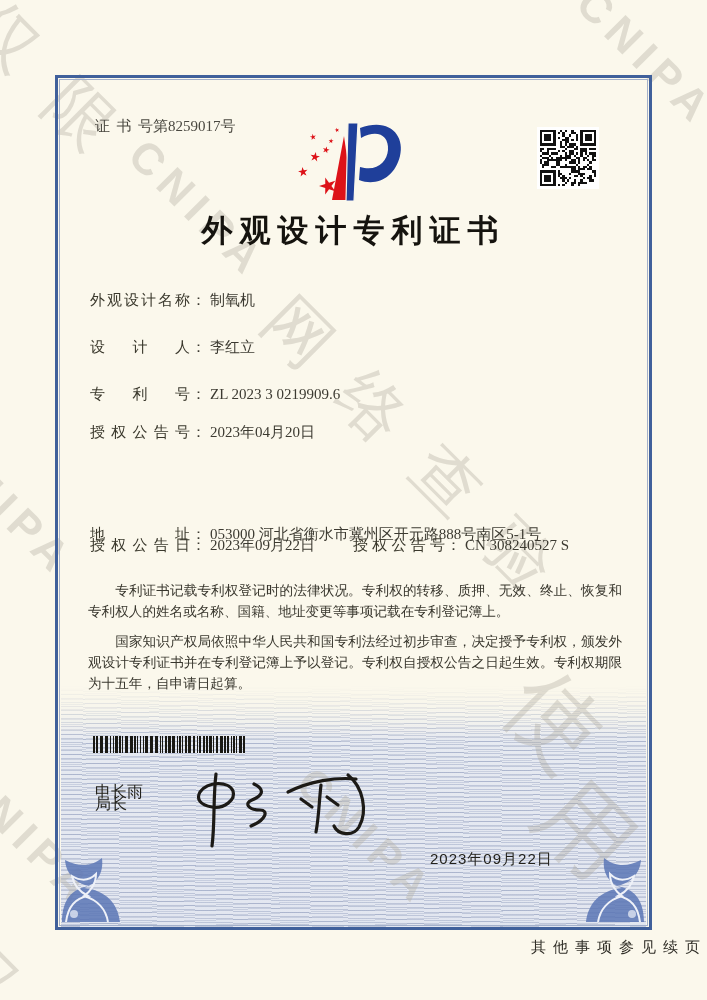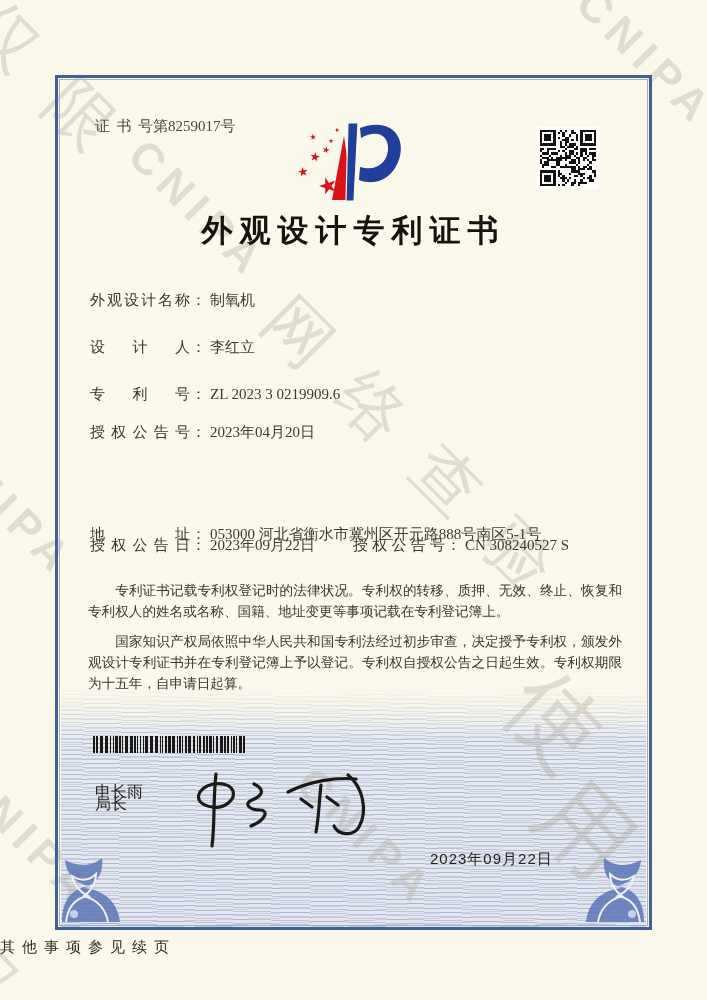--- a/index.html
+++ b/index.html
@@ -66,21 +66,21 @@
   .barcode i{display:inline-block;height:100%;background:#1a1914;vertical-align:top;}
   .signer-title{position:absolute;left:95px;top:794px;font-size:16px;color:#23221c;
     font-family:"Liberation Sans","DejaVu Sans",sans-serif;}
   .signer-name{position:absolute;left:95px;top:782px;font-size:16px;color:#23221c;
     font-family:"Liberation Sans","DejaVu Sans",sans-serif;}
   .sig{position:absolute;left:188px;top:768px;}
   .date{position:absolute;left:430px;top:850px;font-size:15px;color:#23221c;letter-spacing:1px;
     font-family:"Liberation Sans","DejaVu Sans",sans-serif;}
   .page-ind{position:absolute;left:0;right:0;top:902px;text-align:center;
     font-size:11.5px;color:#4e4d55;}
-  .cont-note{position:absolute;left:0;right:0;top:938px;text-align:left;
+  .cont-note{position:absolute;left:0;right:0;top:938px;text-align:right;
     font-size:15px;letter-spacing:7px;color:#2f2d26;}
 </style>
 </head>
 <body>
 
 <div class="page">
 
   <div class="wm-layer">
     <span class="wm wm1">仅</span>
     <span class="wm wm2">限</span>

